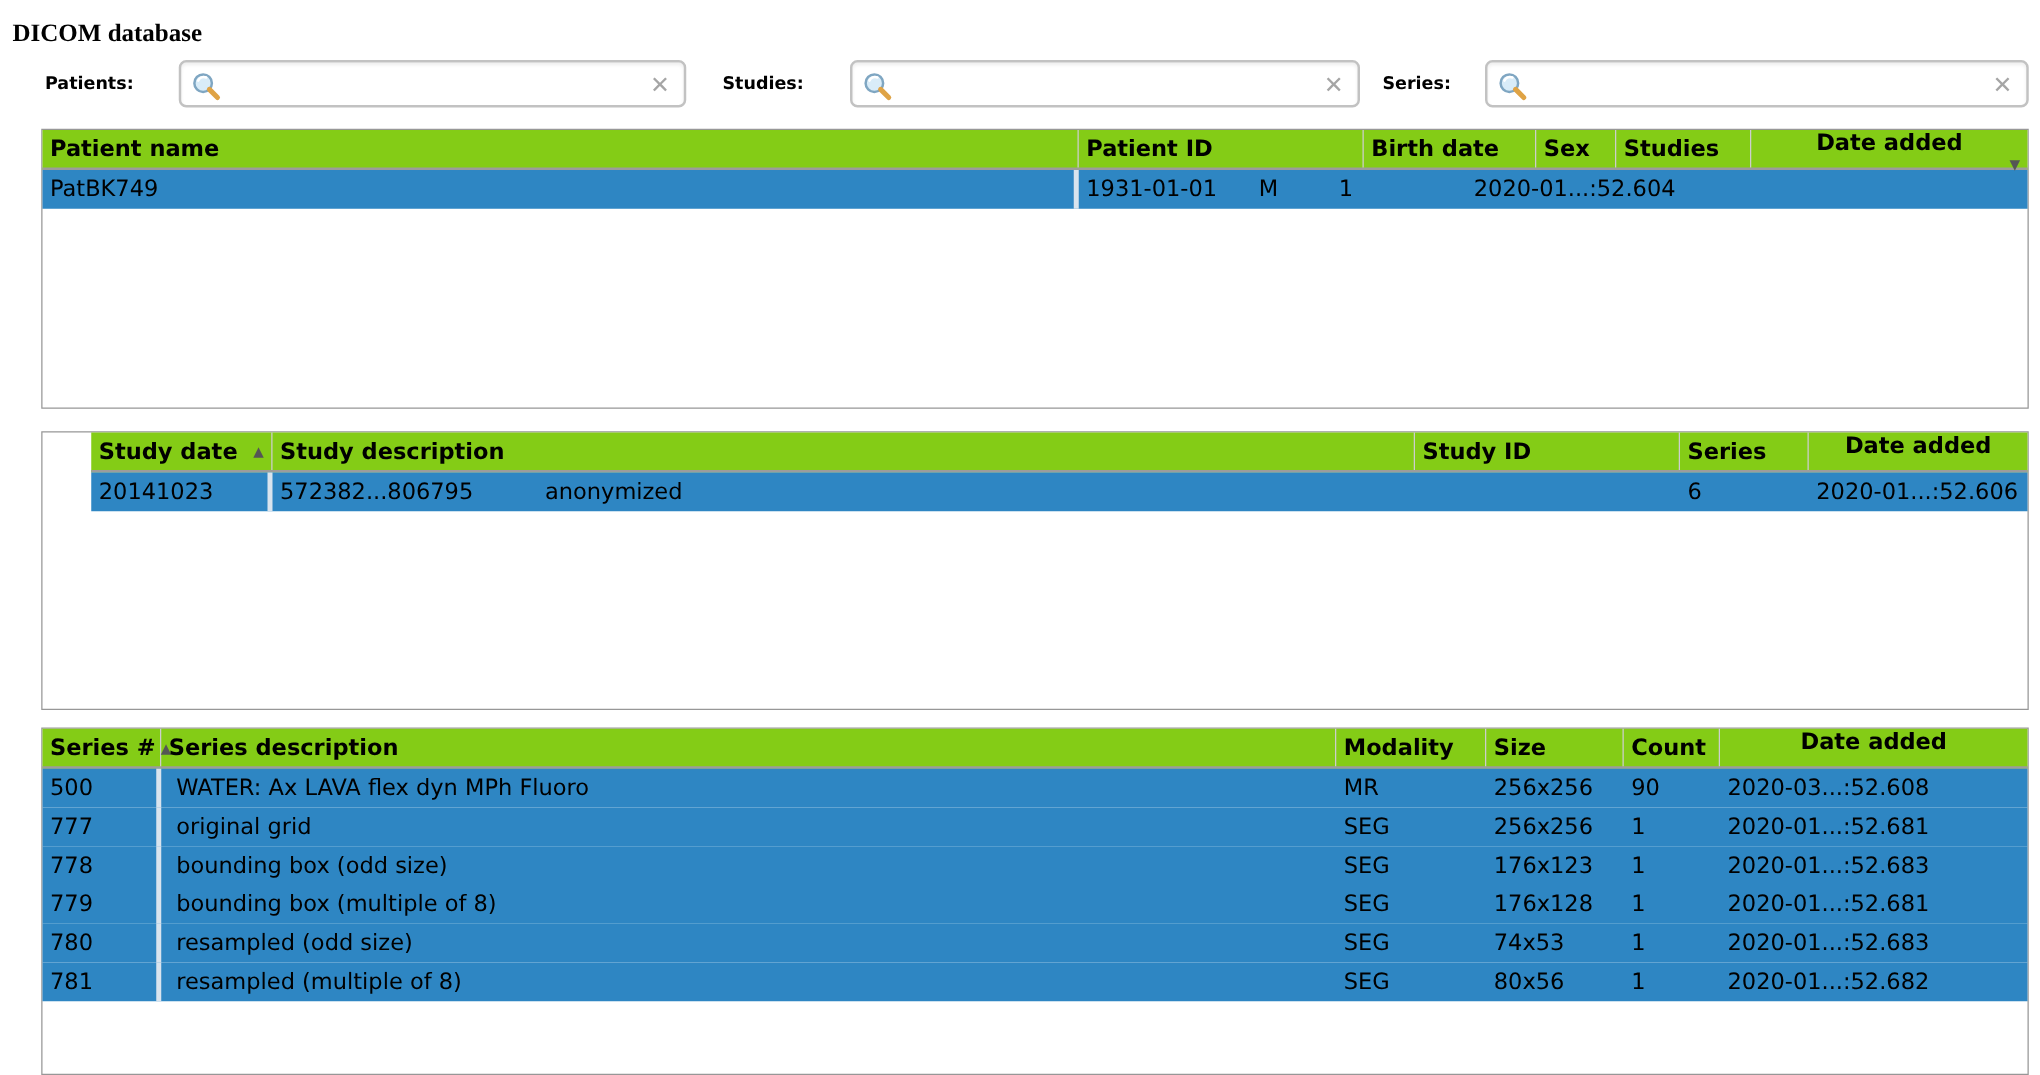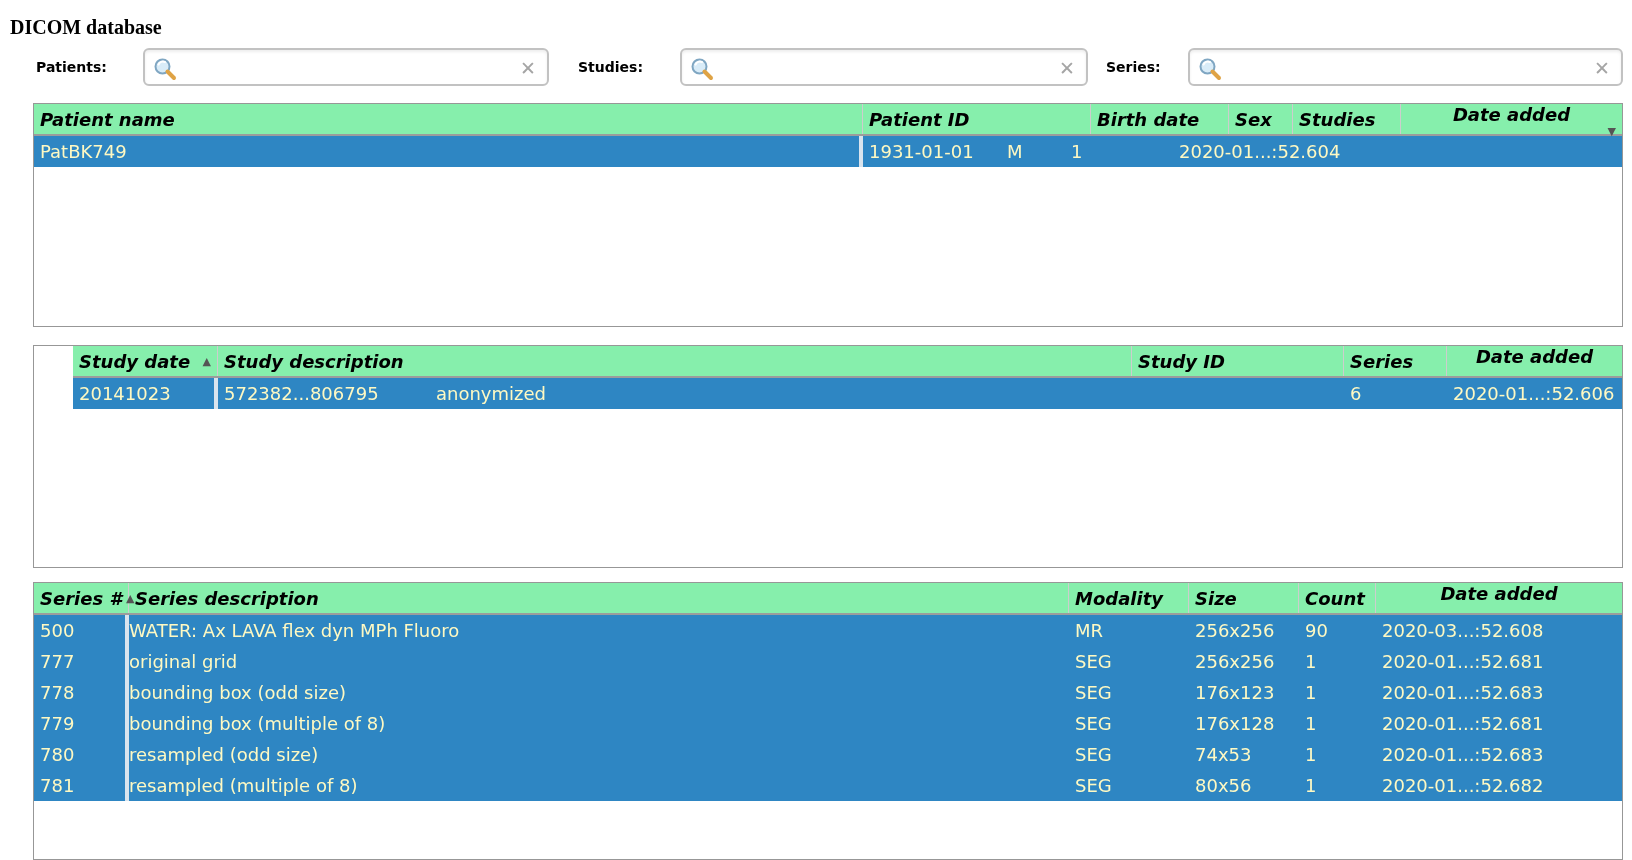--- a/index.html
+++ b/index.html
@@ -12,34 +12,34 @@
     background:#fff;box-shadow:inset 0 2px 3px rgba(0,0,0,0.07);}
   .search input{position:absolute;left:38px;top:2px;height:30px;border:none;outline:none;
     font-size:18px;width:calc(100% - 80px);background:transparent;}
   .mag{position:absolute;left:8px;top:7px;width:24px;height:24px;}
   .clearx{position:absolute;right:8px;top:8px;width:22px;height:22px;cursor:pointer;border:none;background:transparent;padding:0;}
   
   .tbl{left:33px;width:1590px;box-sizing:border-box;border:1px solid #979797;background:#fff;}
   #patients-table{top:103px;height:224px;}
   #studies-table{top:345px;height:223px;padding-left:39px;}
   #series-table{top:582px;height:278px;}
-  .thead{display:flex;height:32px;box-sizing:border-box;border-bottom:2px solid #9c9c9c;background:#86efac;font-style:italic;}
+  .thead{display:flex;height:32px;box-sizing:border-box;border-bottom:2px solid #9c9c9c;background:#84cc16;}
   .hcell{box-sizing:border-box;display:flex;align-items:center;padding:0 6px;font-size:18px;font-weight:700;
     border-right:1px solid #cdcdcd;white-space:nowrap;overflow:visible;}
   .hcell:last-child{border-right:none;flex-direction:column;}
   .sortico{font-size:11px;color:#555;margin-left:auto;padding-left:4px;}
   .row{display:flex;height:31px;box-sizing:border-box;font-size:18px;}
   .row .cell{box-sizing:border-box;padding:0 6px;line-height:31px;white-space:nowrap;overflow:hidden;}
-  .row.selected{background:var(--sel,#2e86c3);color:#fef9c3;}
+  .row.selected{background:var(--sel,#2e86c3);color:#000000;}
   .row.selected .cell:first-child{border-right:4px solid #d9e4ee;}
   
   .pt .c0{width:829px}.pt .c1{width:228px}.pt .c2{width:138px}.pt .c3{width:64px}.pt .c4{width:108px}.pt .c5{flex:1}
   .st .c0{width:145px}.st .c1{width:212px}.st .c2{width:914px}.st .c3{width:103px}.st .c4{flex:1}
   .se .c0{width:95px}.se .c1{width:940px}.se .c2{width:120px}.se .c3{width:110px}.se .c4{width:77px}.se .c5{flex:1}
-  .se .row .c1{padding-left:0}
+  .se .row .c1{padding-left:12px}
 </style>
 </head>
 <body>
 
 <div id="page-title" class="abs">DICOM database</div>
 
 <div class="abs flabel" style="left:36px">Patients:</div>
 <div class="abs search" style="left:143px;width:406px">
   <svg class="mag" viewBox="0 0 24 24">
     <circle cx="9.5" cy="9.5" r="7" fill="#d9ecf8" stroke="#7fa6c2" stroke-width="2"></circle>

